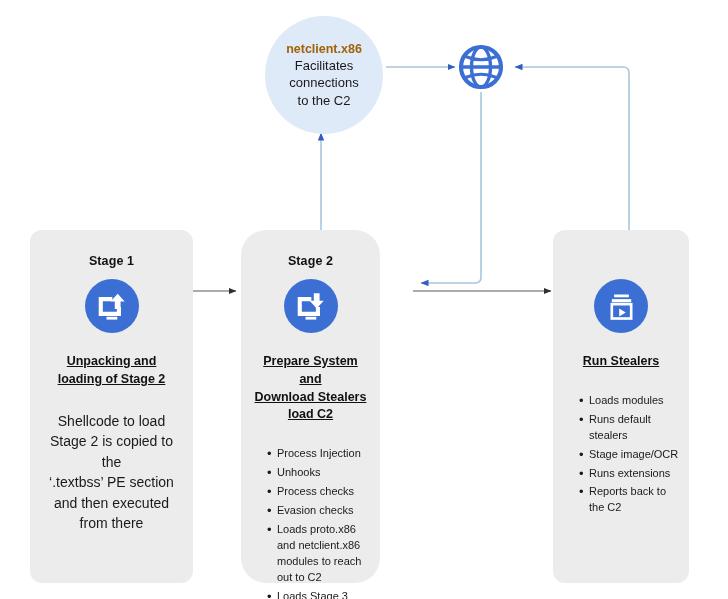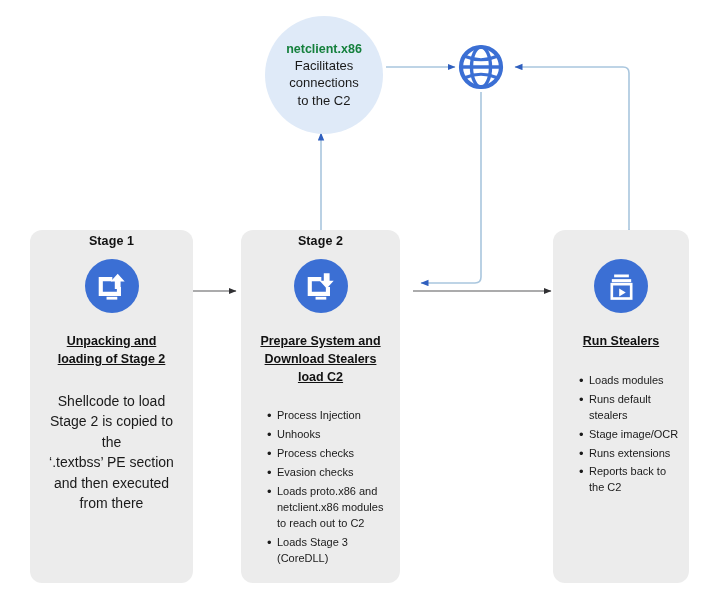--- a/index.html
+++ b/index.html
@@ -26,21 +26,21 @@
     height: 599px;
     pointer-events: none;
   }
 
   
   .stage-card {
     position: absolute;
     background: #ececec;
     border-radius: 12px;
     box-sizing: border-box;
-    padding: 4px 10px 14px 10px;
+    padding: 24px 10px 14px 10px;
     text-align: center;
   }
   .stage-title {
     font-size: 12.5px;
     font-weight: bold;
     color: #111111;
     letter-spacing: 0.1px;
     margin-bottom: 10px;
     line-height: 1.2;
   }
@@ -103,21 +103,21 @@
     background: #dfeaf8;
     display: flex;
     flex-direction: column;
     align-items: center;
     justify-content: center;
     text-align: center;
   }
   .bubble-title {
     font-size: 12.5px;
     font-weight: bold;
-    color: #15803d;
+    color: #a16207;
     line-height: 1.3;
   }
   .bubble-desc {
     font-size: 13px;
     line-height: 1.35;
     color: #1a1a1a;
   }
 
   
   .globe {
@@ -201,21 +201,21 @@
 
     <div class="stage-desc">
       <div>Shellcode to load</div>
       <div>Stage 2 is copied to the</div>
       <div>‘.textbss’ PE section</div>
       <div>and then executed</div>
       <div>from there</div>
     </div>
   </div>
 
-  <div class="stage-card" style="left:241px; top:230px; width:159px; height:353px;">
+  <div class="stage-card" style="left:241px; top:230px; width:139px; height:353px;border-radius:25px;">
     <div class="stage-title">Stage 2</div>
 
     <div class="icon-circle">
       <svg viewBox="0 0 40 40" width="33" height="33">
         <path d="M4.5,8.5 h16.5 v5 h-11.5 v13 h17 v-6 h5 v11 h-27 z" fill="#ffffff"></path>
         <path d="M27.5,22.5 l-8.5,-9.5 h5 v-9 h7 v9 h5 z" fill="#ffffff"></path>
         <rect x="14" y="32.5" width="13" height="3.4" fill="#ffffff"></rect>
       </svg>
     </div>
 

